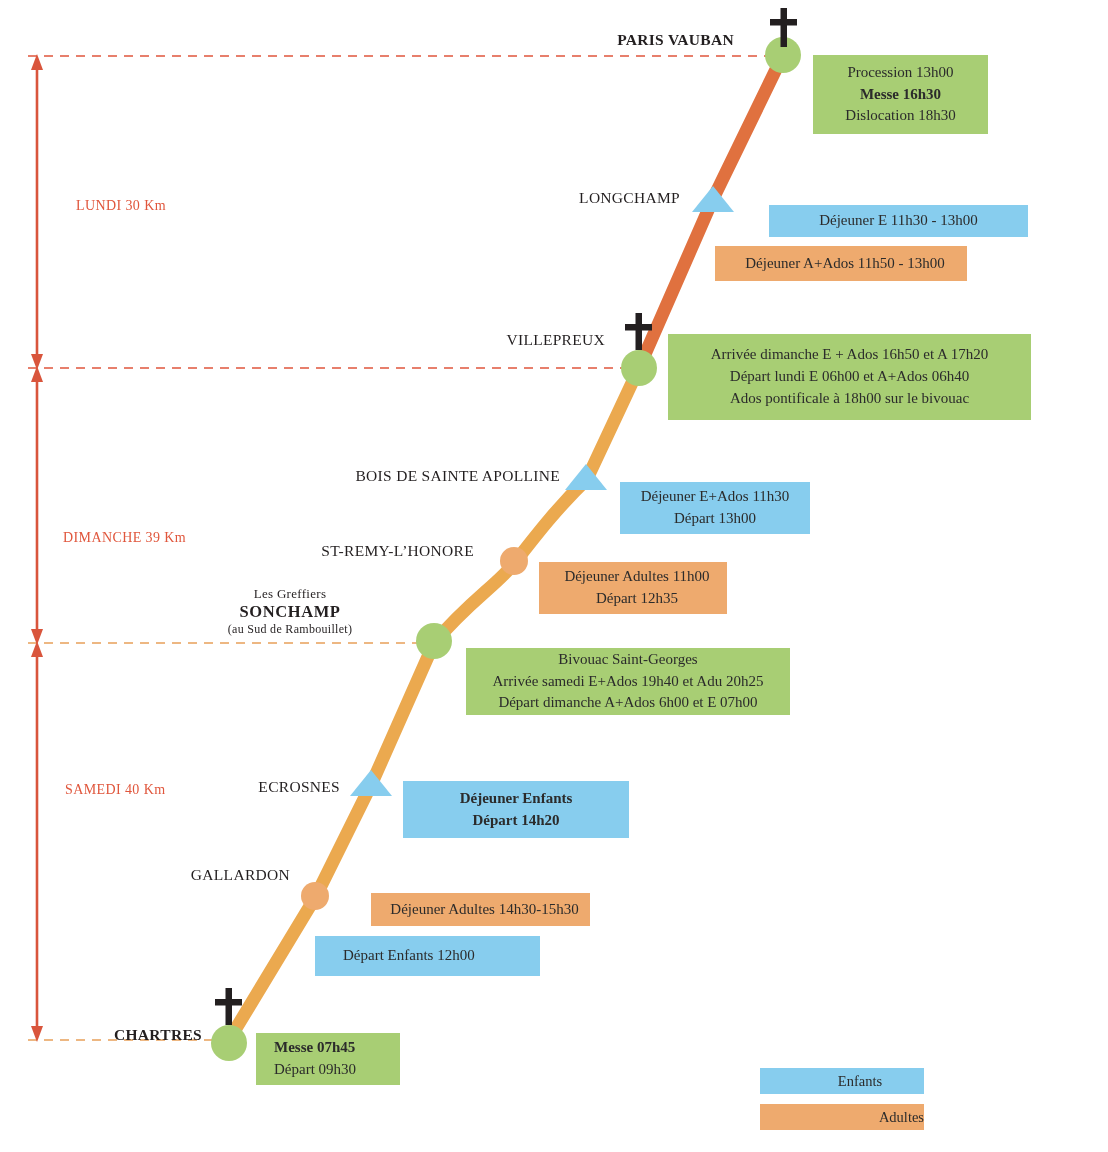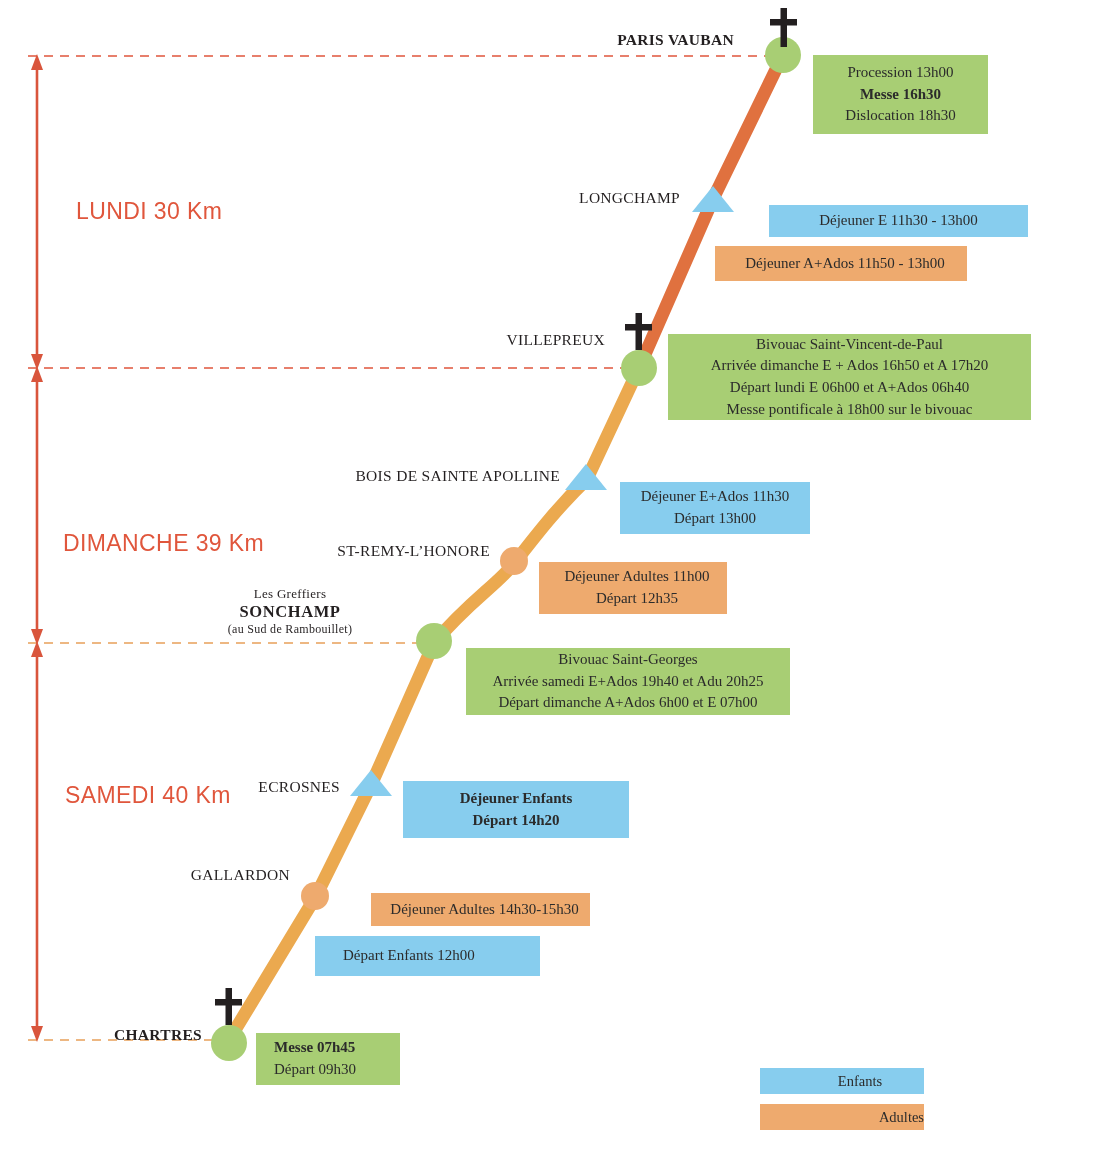--- a/index.html
+++ b/index.html
@@ -25,22 +25,22 @@
     top: 0;
     width: 1108px;
     height: 1152px;
     pointer-events: none;
   }
 
   
   .day-label {
     position: absolute;
     color: #e0563c;
-    font-family: Liberation Sans, sans-serif;
-    font-size: 23px;
+    font-family: Liberation Serif, serif;
+    font-size: 14px;
     letter-spacing: 0.4px;
     white-space: nowrap;
   }
 
   
   .place {
     position: absolute;
     white-space: nowrap;
     color: #231f20;
     font-family: "Liberation Serif", "DejaVu Serif", serif;
@@ -163,21 +163,21 @@
   <div class="day-label" style="left:65px; top:782px;">SAMEDI 40 Km</div>
 
   <div class="place bold" style="left:484px; top:31px; width:250px;">PARIS VAUBAN</div>
 
   <div class="place" style="left:430px; top:189px; width:250px;">LONGCHAMP</div>
 
   <div class="place" style="left:355px; top:331px; width:250px;">VILLEPREUX</div>
 
   <div class="place" style="left:310px; top:467px; width:250px;">BOIS DE SAINTE APOLLINE</div>
 
-  <div class="place" style="left:240px; top:542px; width:250px;text-align:right;">ST-REMY-L’HONORE</div>
+  <div class="place" style="left:224px; top:542px; width:250px;text-align:right;">ST-REMY-L’HONORE</div>
 
   <div class="place" style="left:170px; top:586px; width:240px; text-align:center;">
     <span class="sub1">Les Greffiers</span>
     <span class="sub2">SONCHAMP</span>
     <span class="sub3">(au Sud de Rambouillet)</span>
   </div>
 
   <div class="place" style="left:90px; top:778px; width:250px;">ECROSNES</div>
 
   <div class="place" style="left:40px; top:866px; width:250px;">GALLARDON</div>
@@ -192,24 +192,23 @@
 
   <div class="box blue c" style="left:769px; top:205px; width:259px; height:32px;">
     <span class="ln">Déjeuner E 11h30 - 13h00</span>
   </div>
 
   <div class="box orange c" style="left:715px; top:246px; width:252px; height:35px;">
     <span class="ln">Déjeuner A+Ados 11h50 - 13h00</span>
   </div>
 
   <div class="box green c" style="left:668px; top:334px; width:363px; height:86px;">
-    <span class="ln">Bivouac   Saint-Vincent-de-Paul</span>
     <span class="ln">Arrivée dimanche E + Ados 16h50 et A 17h20</span>
     <span class="ln">Départ lundi E 06h00 et A+Ados 06h40</span>
-    <span class="ln">Messe pontificale à 18h00 sur le bivouac</span>
+    <span class="ln">Ados pontificale à 18h00 sur le bivouac</span>
   </div>
 
   <div class="box blue c" style="left:620px; top:482px; width:190px; height:52px;">
     <span class="ln">Déjeuner E+Ados 11h30</span>
     <span class="ln">Départ 13h00</span>
   </div>
 
   <div class="box orange c" style="left:539px; top:562px; width:188px; height:52px;">
     <span class="ln">Déjeuner Adultes 11h00</span>
     <span class="ln">Départ 12h35</span>

